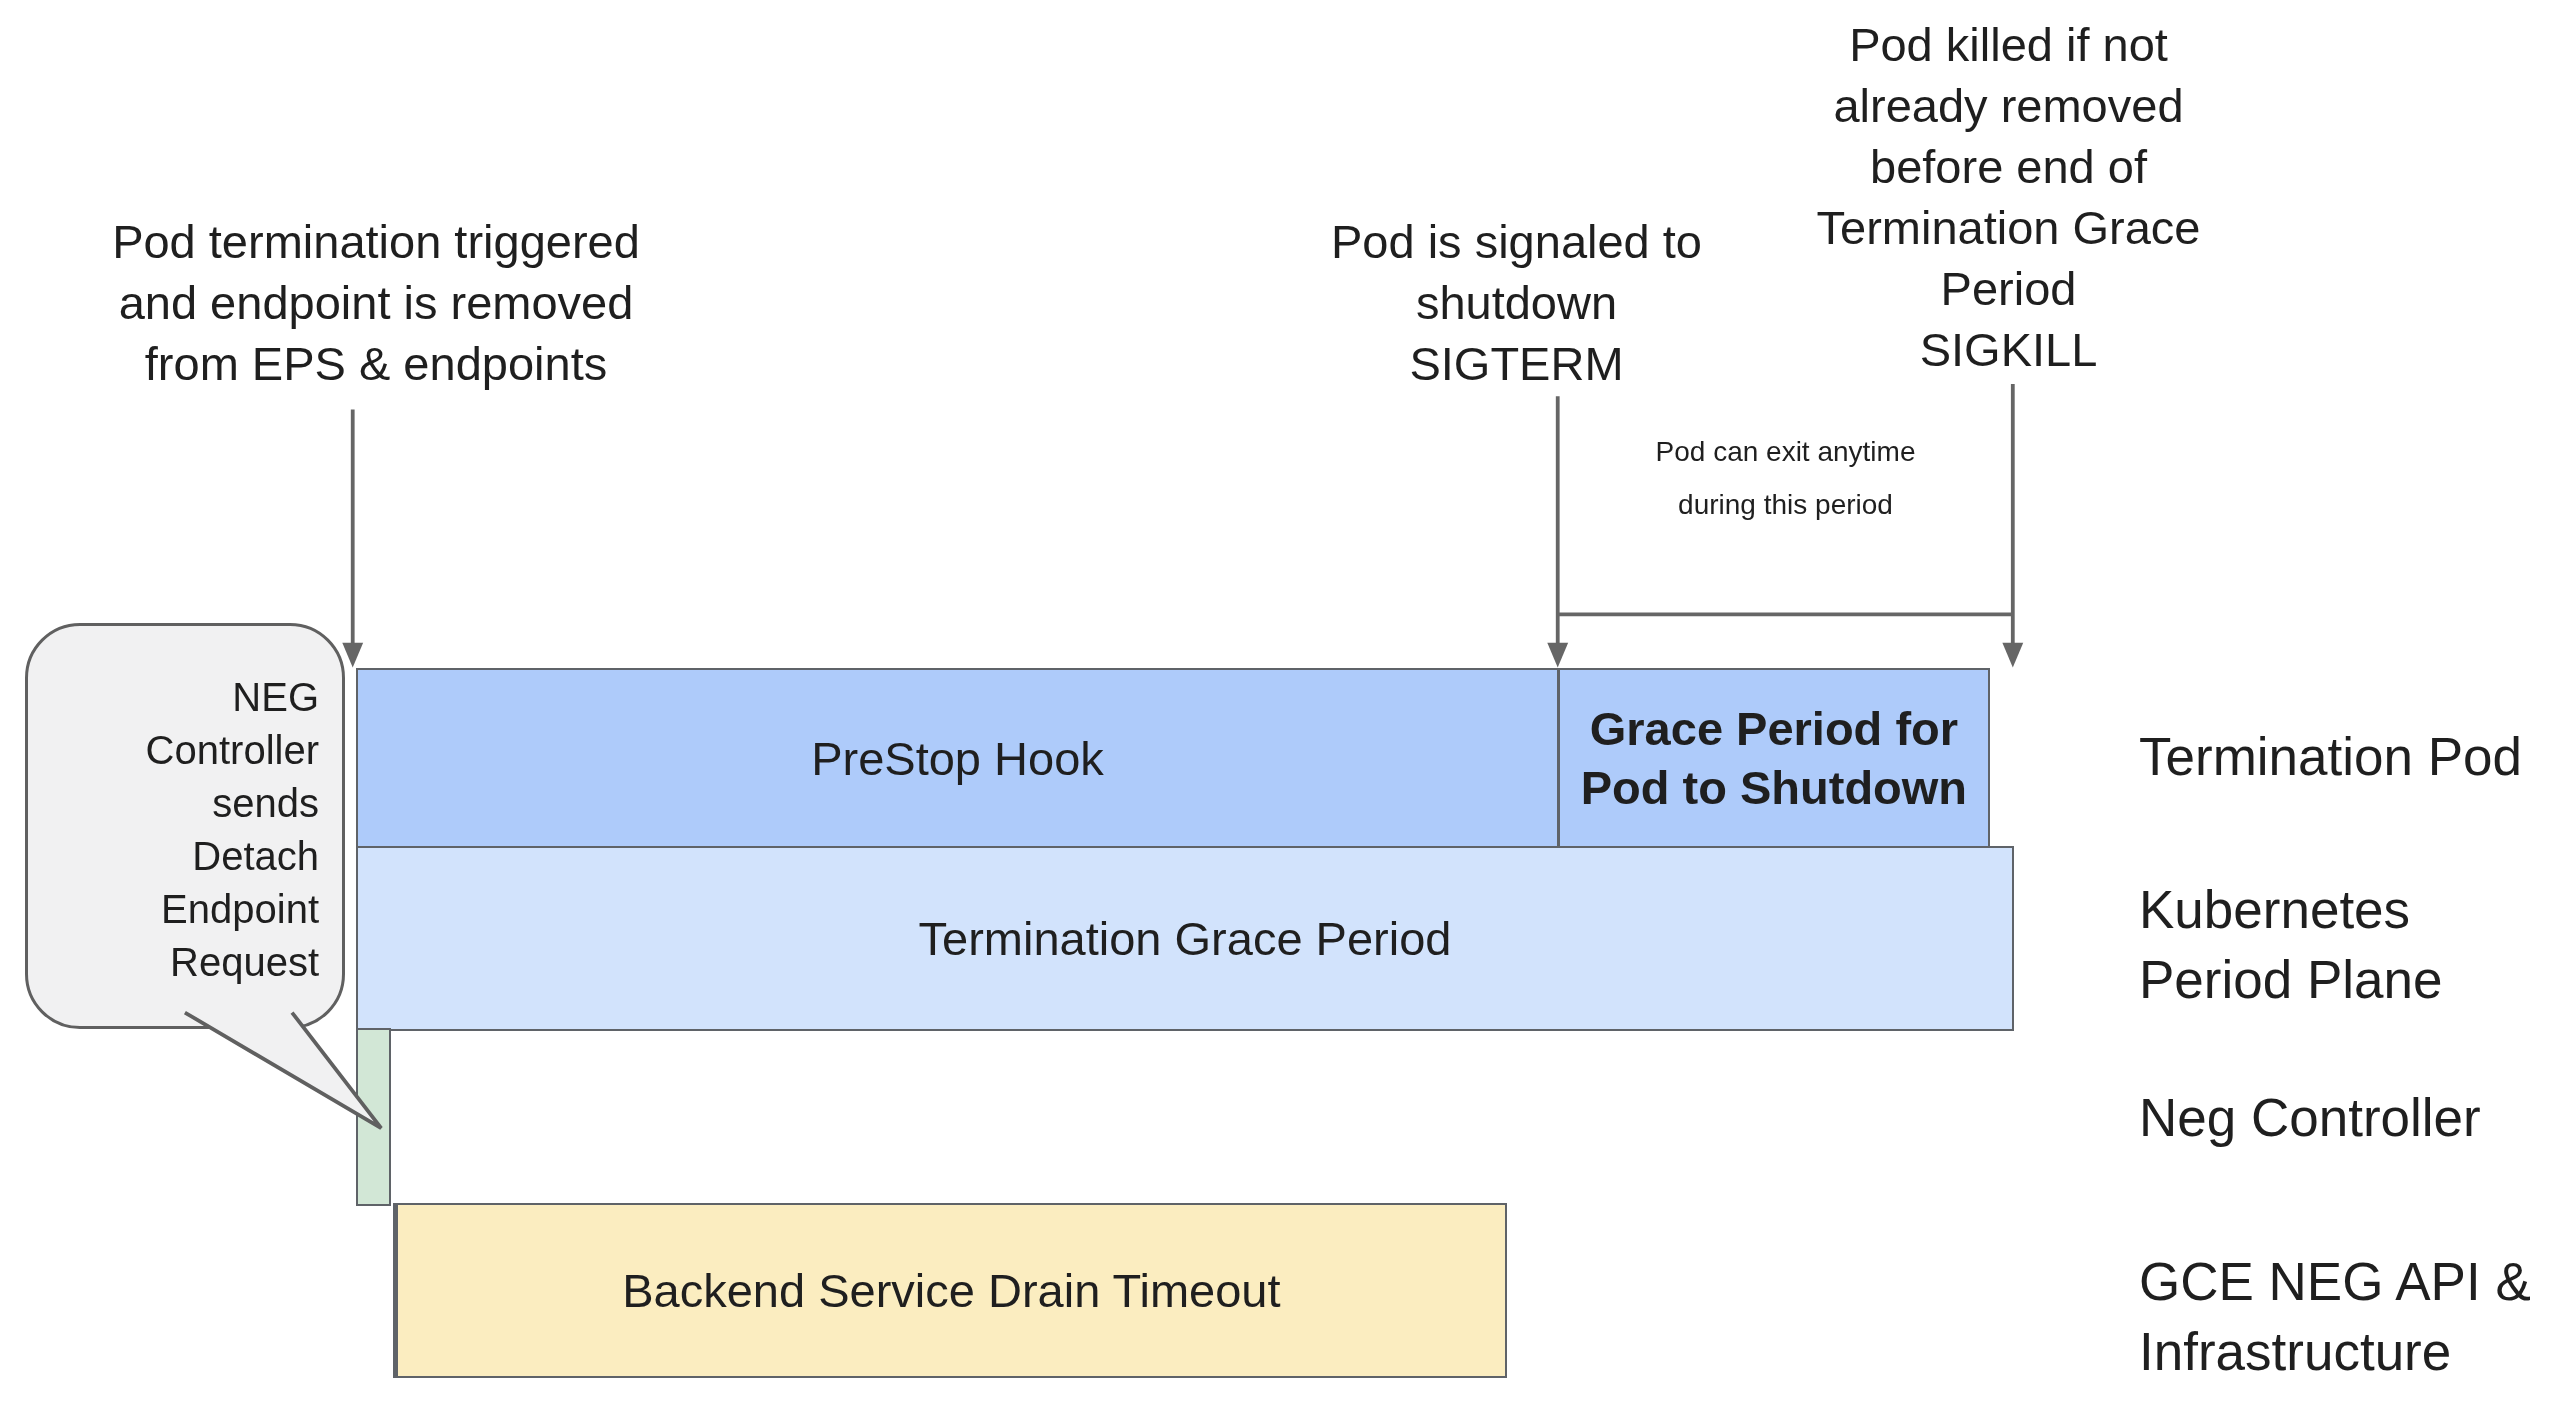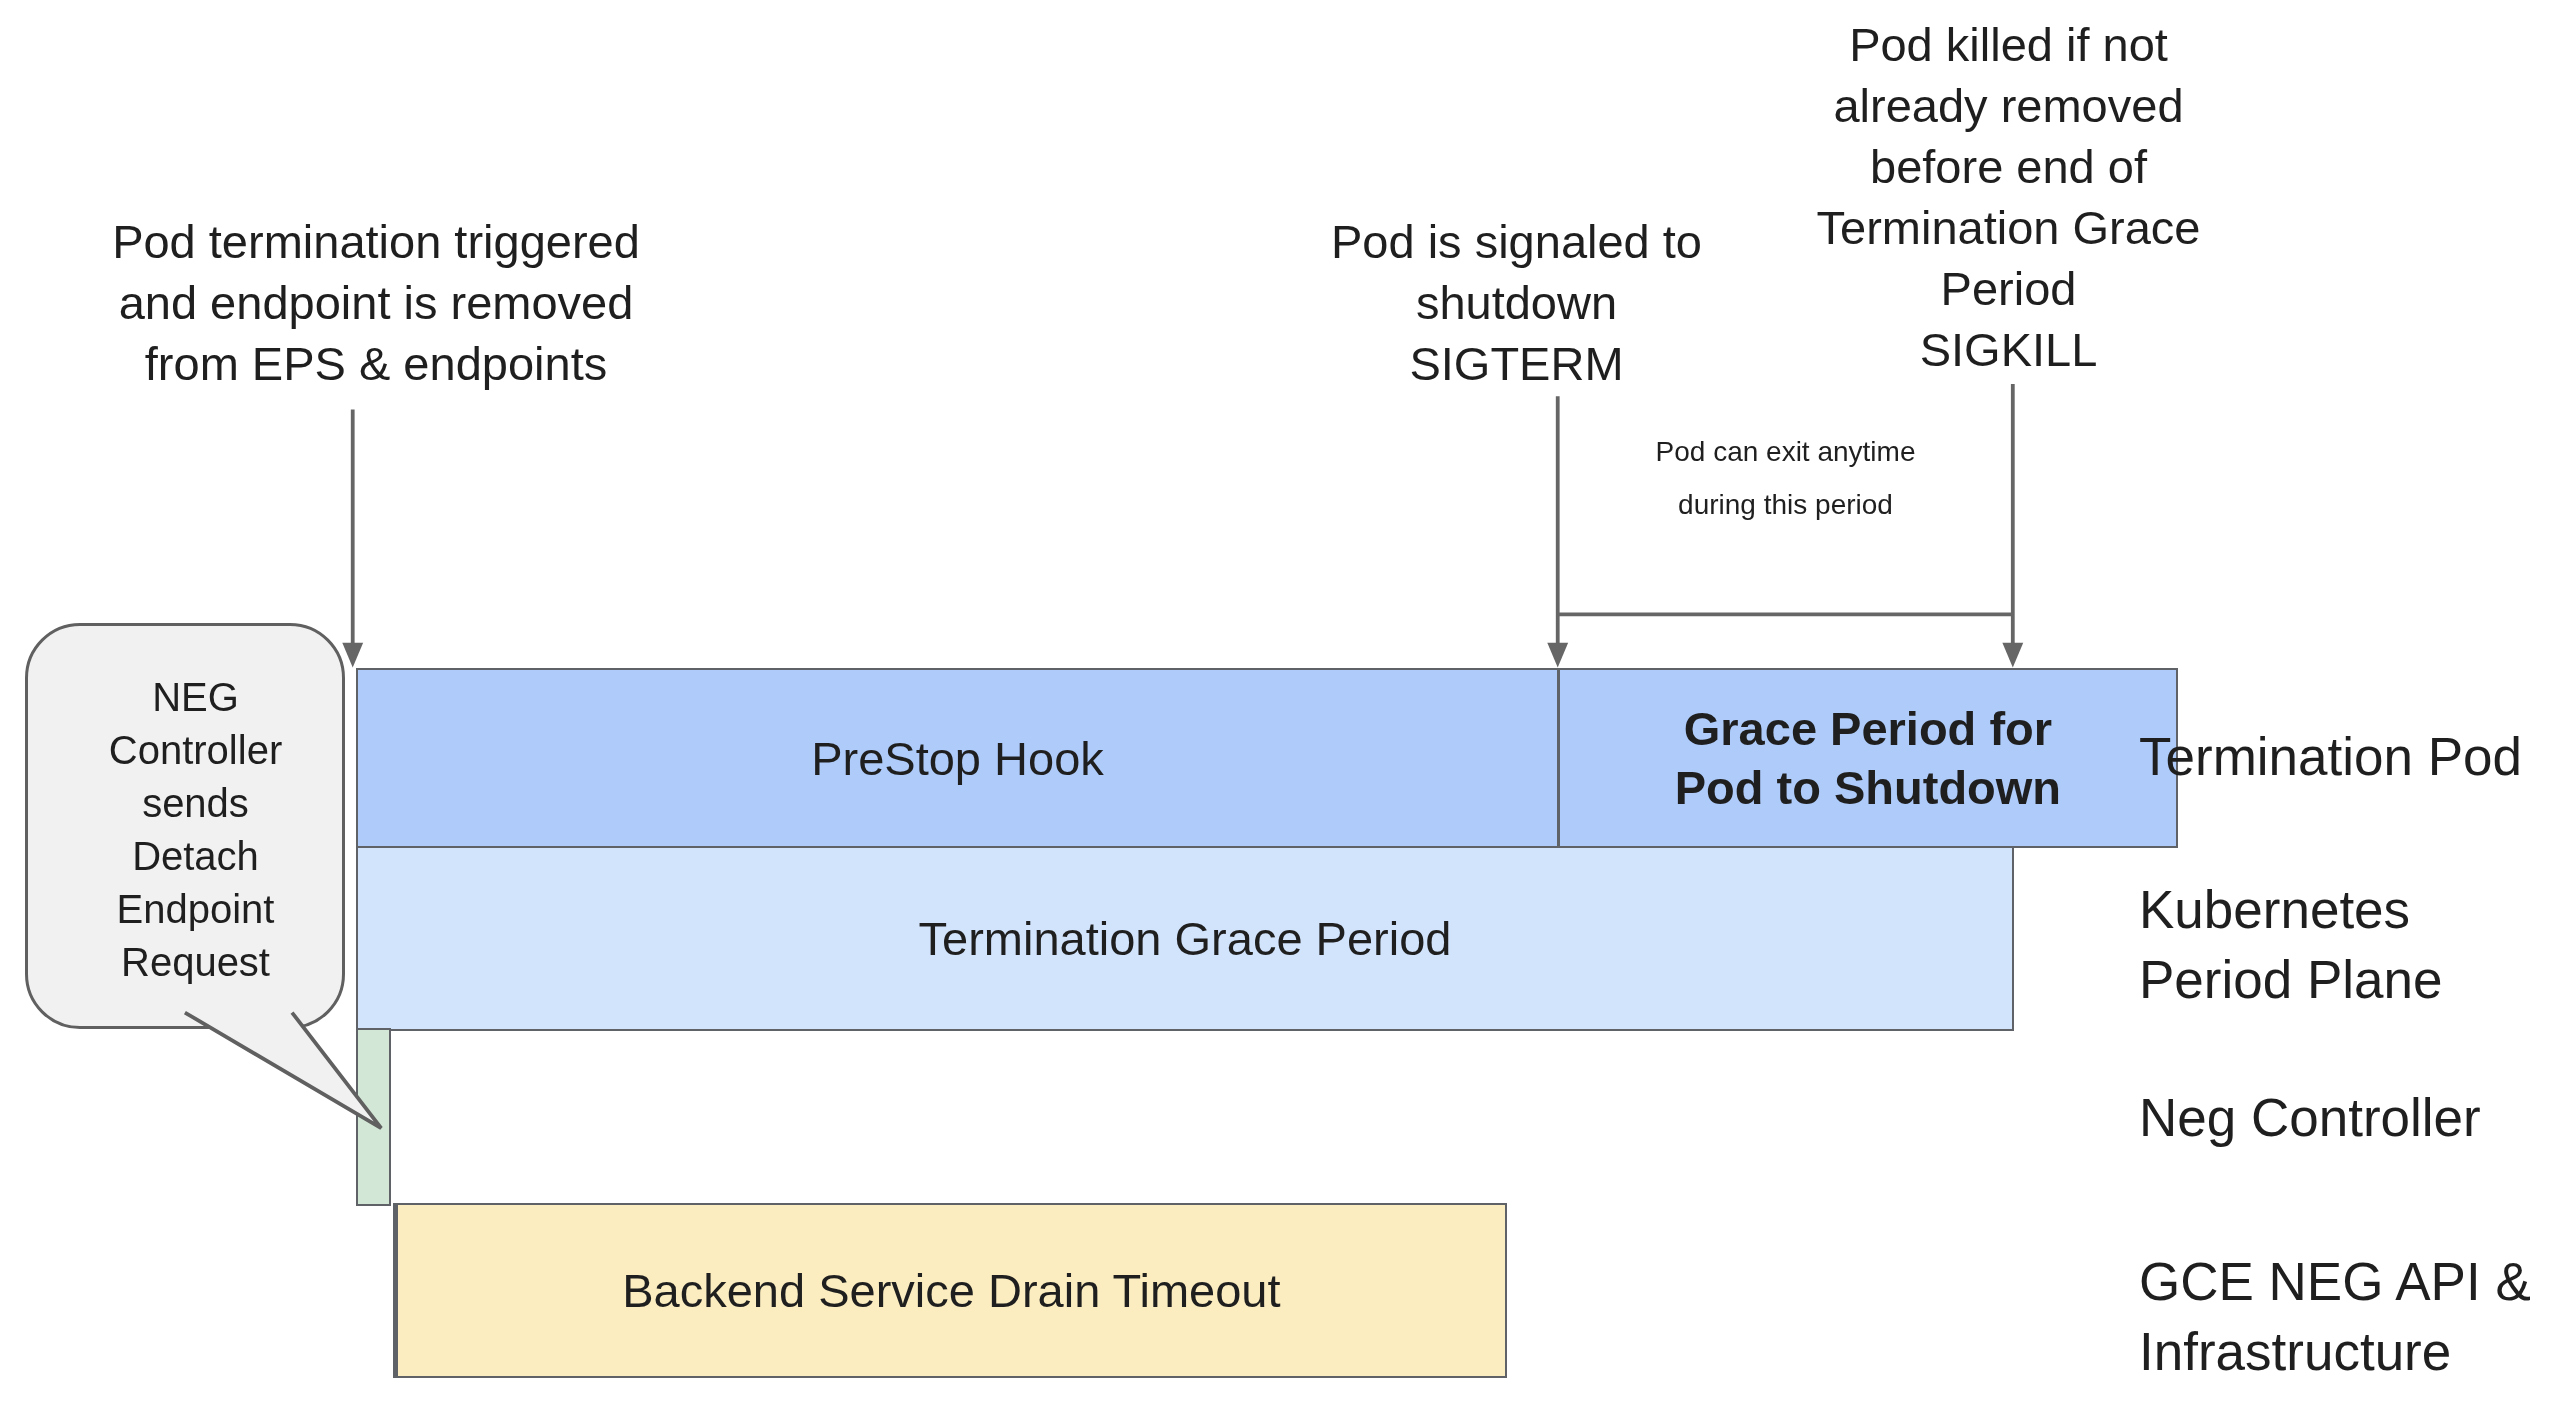--- a/index.html
+++ b/index.html
@@ -19,21 +19,21 @@
   .annot{font-size:47px;line-height:61px;text-align:center;}
   .annot-small{font-size:28px;line-height:53px;text-align:center;}
   .lane-label{font-size:53px;line-height:70px;text-align:left;}
   .bar{box-sizing:border-box;border:2.8px solid var(--color-border);display:flex;align-items:stretch;}
   .bar-cell{display:flex;align-items:center;justify-content:center;font-size:47px;line-height:59px;text-align:center;}
   .bar-divider{width:2.8px;background:var(--color-border);}
   .bubble{
     box-sizing:border-box;background:var(--color-bubble_fill);
     border:3.8px solid var(--color-bubble_border);border-radius:55px;
   }
-  .bubble-text{font-size:40px;line-height:53px;text-align:center;}
+  .bubble-text{font-size:40px;line-height:53px;text-align:right;}
   svg{display:block;}
 </style>
 </head>
 <body>
 
 <div class="abs annot multiline" style="left:63px;top:211px;width:626px;">Pod termination triggered
 and endpoint is removed
 from EPS &amp; endpoints</div>
 
 <div class="abs annot multiline" style="left:1270px;top:211px;width:493px;">Pod is signaled to
@@ -57,21 +57,21 @@
     <line x1="2123" y1="405" x2="2123" y2="686"></line>
     <line x1="1643" y1="648" x2="2123" y2="648"></line>
   </g>
   <g fill="#666666" stroke="none">
     <polygon points="361,678 383,678 372,704"></polygon>
     <polygon points="1632,678 1654,678 1643,704"></polygon>
     <polygon points="2112,678 2134,678 2123,704"></polygon>
   </g>
 </svg>
 
-<div class="bar abs" style="left:356px;top:668px;width:1822px;height:180px;background:var(--color-row1_blue);">
+<div class="bar abs" style="left:356px;top:668px;width:1634px;height:180px;background:var(--color-row1_blue);">
   <div class="bar-cell" style="width:1199px;">PreStop Hook</div>
   <div class="bar-divider"></div>
   <div class="bar-cell multiline" style="flex:1;font-weight:bold;">Grace Period for
 Pod to Shutdown</div>
 </div>
 
 <div class="bar abs" style="left:356px;top:846px;width:1658px;height:185px;background:var(--color-row2_blue);">
   <div class="bar-cell" style="flex:1;">Termination Grace Period</div>
 </div>
 

